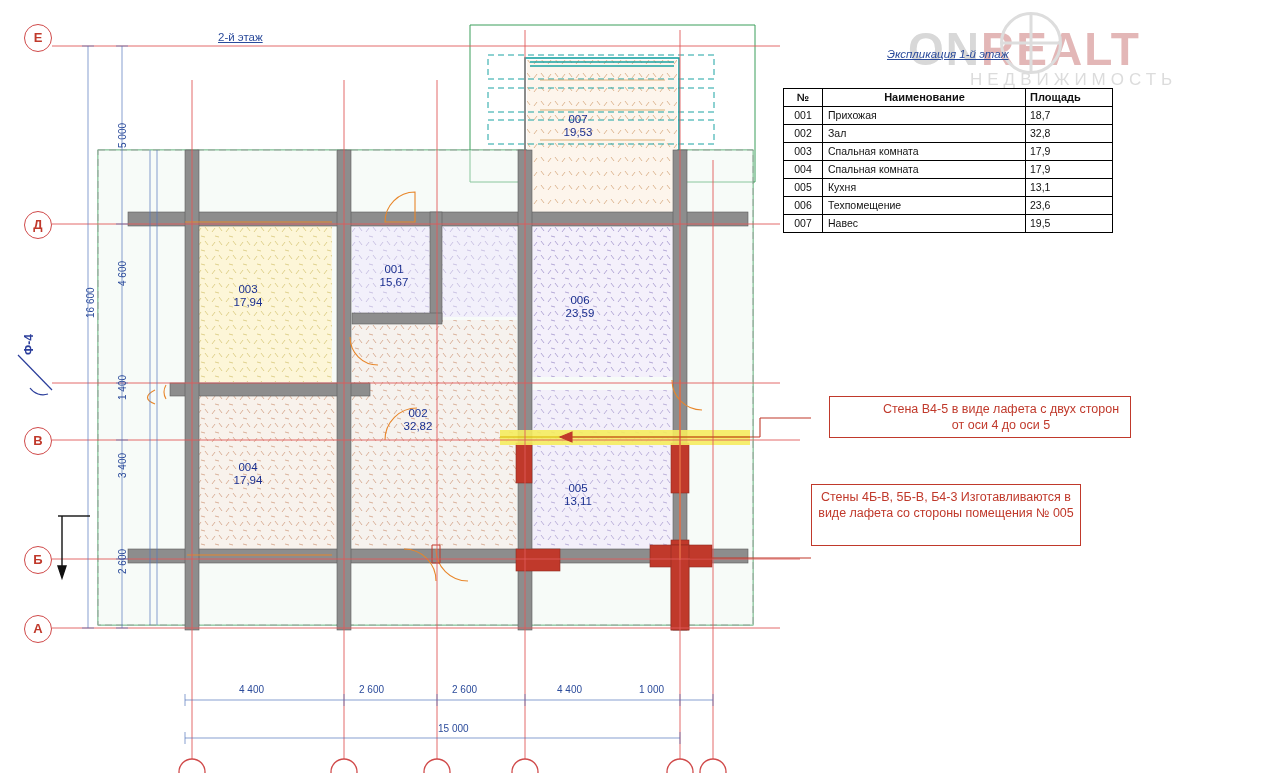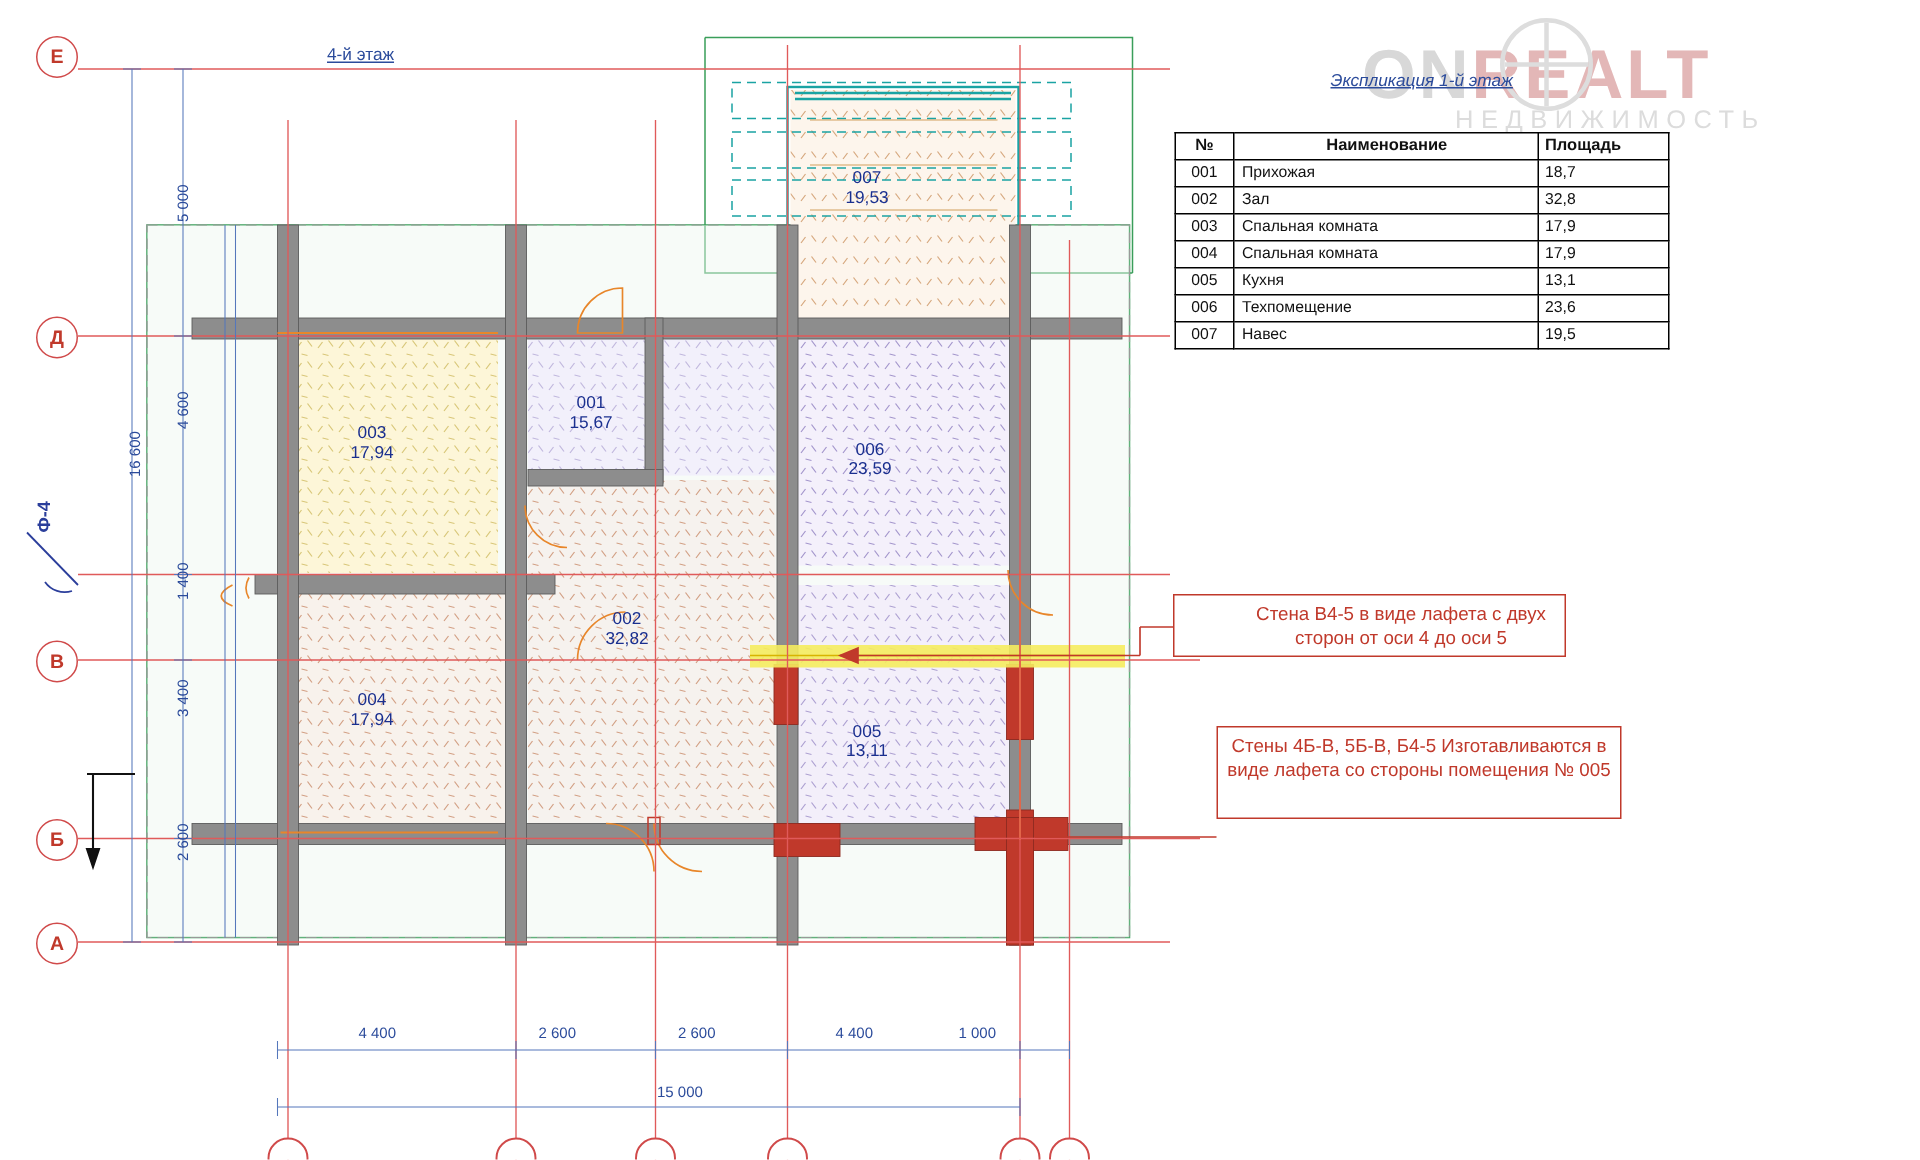--- a/index.html
+++ b/index.html
@@ -63,21 +63,21 @@
   }
   #floor-title{left:218px;top:31px;}
   #explication-title{left:887px;top:48px;font-style:italic;}
 
   
   .note{
     position:absolute;border:1.5px solid #c0392b;background:#ffffff;
     color:#c0392b;text-align:center;font-size:12.5px;line-height:16px;
     padding:4px 6px;box-sizing:border-box;
   }
-  #note-1{left:782px;top:396px;width:262px;height:42px;padding-left:48px;}
+  #note-1{left:829px;top:396px;width:302px;height:42px;padding-left:48px;}
   #note-2{left:811px;top:484px;width:270px;height:62px;}
 
   
   .room-label{
     position:absolute;text-align:center;color:#1a2f8f;font-size:11.5px;
     line-height:13px;white-space:nowrap;
   }
   .room-label .num{display:block;}
   .room-label .area{display:block;}
 
@@ -299,21 +299,21 @@
   </svg>
 
   <div class="watermark">
     <div class="wm-text">
       <span>O</span><span>N</span><span class="red">REALT</span>
     </div>
     <div class="wm-logo"></div>
     <div class="wm-sub">НЕДВИЖИМОСТЬ</div>
   </div>
 
-  <div class="title-link" id="floor-title">4-й этаж</div>
+  <div class="title-link" id="floor-title">2-й этаж</div>
   <div class="title-link" id="explication-title">Экспликация 1-й этаж</div>
 
   <table class="legend">
     <thead>
       <tr>
         <th class="c-num">№</th>
         <th class="c-name">Наименование</th>
         <th class="c-area">Площадь</th>
       </tr>
     </thead>
@@ -350,21 +350,21 @@
         </tr>
         <tr>
           <td class="c-num">007</td>
           <td class="c-name">Навес</td>
           <td class="c-area">19,5</td>
         </tr>
       </tbody>
   </table>
 
   <div class="note" id="note-1">Стена В4-5 в виде лафета с двух сторон от оси 4 до оси 5</div>
-  <div class="note" id="note-2">Стены 4Б-В, 5Б-В, Б4-5 Изготавливаются в виде лафета со стороны помещения № 005</div>
+  <div class="note" id="note-2">Стены 4Б-В, 5Б-В, Б4-3 Изготавливаются в виде лафета со стороны помещения № 005</div>
 
   <div id="overlays">
       <div class="room-label" style="left: 223px; top: 283px; width: 50px;">
         <span class="num">003</span>
         <span class="area">17,94</span>
       </div>
       <div class="room-label" style="left: 369px; top: 263px; width: 50px;">
         <span class="num">001</span>
         <span class="area">15,67</span>
       </div>

